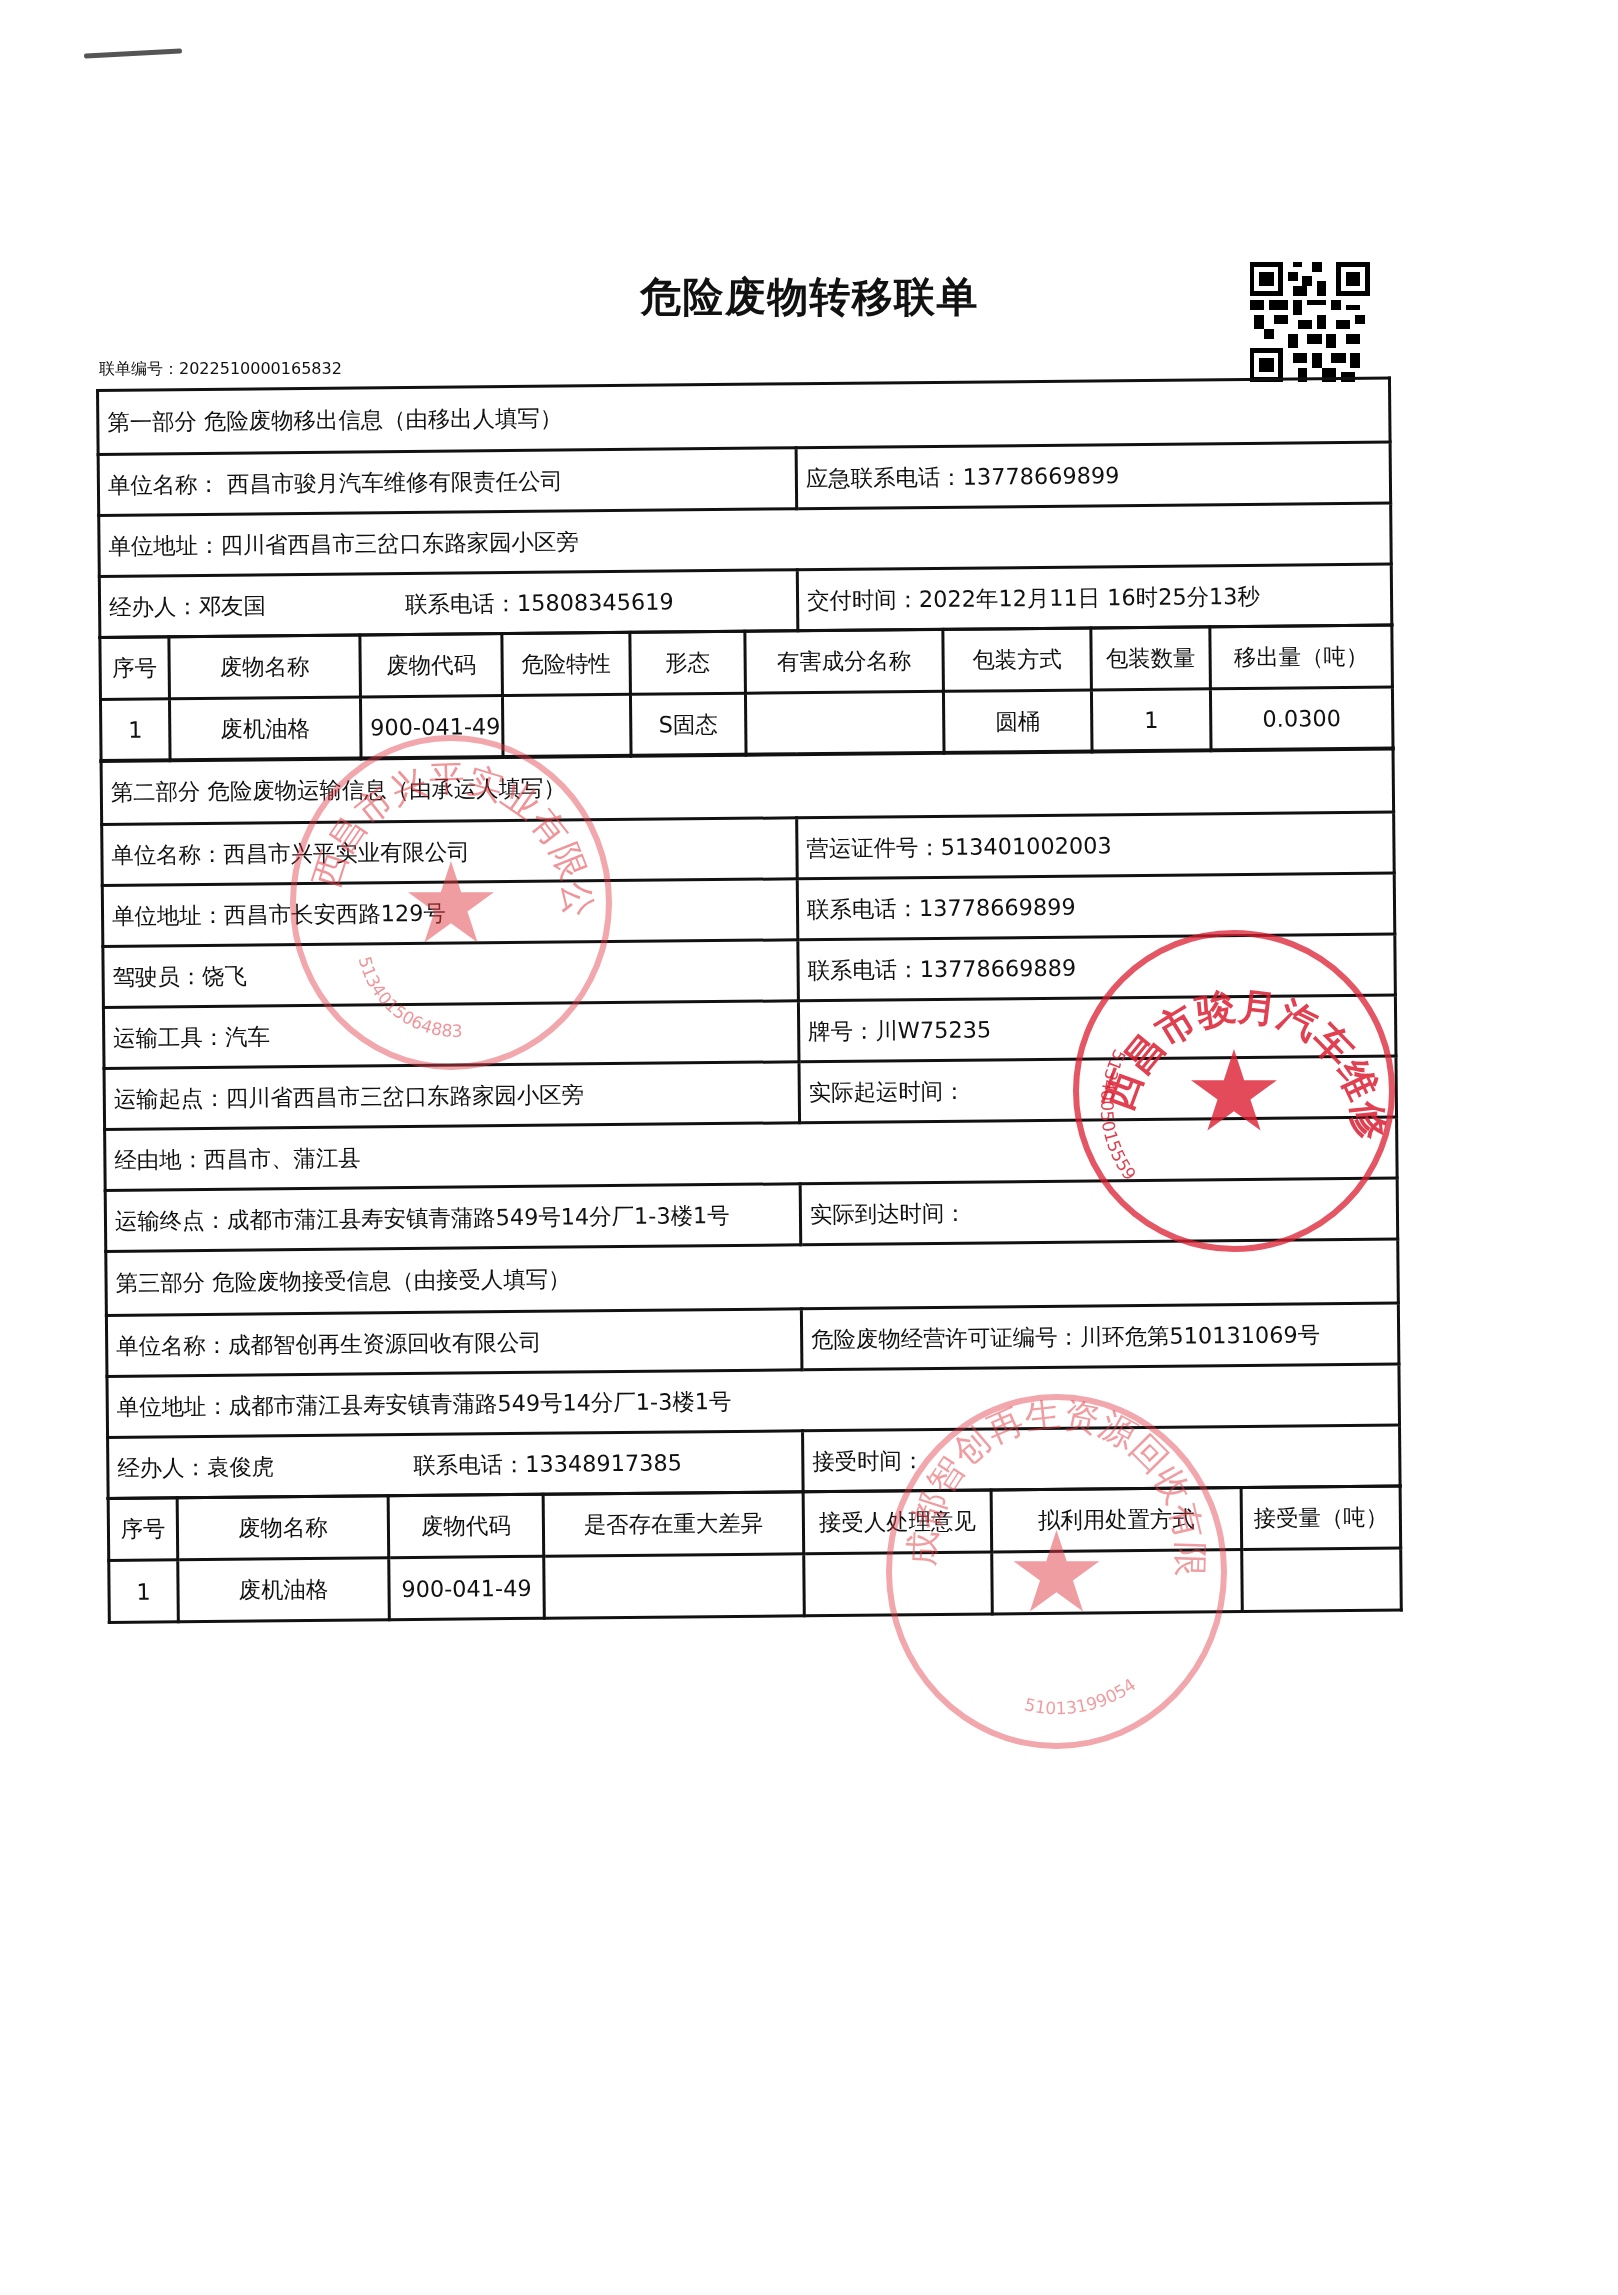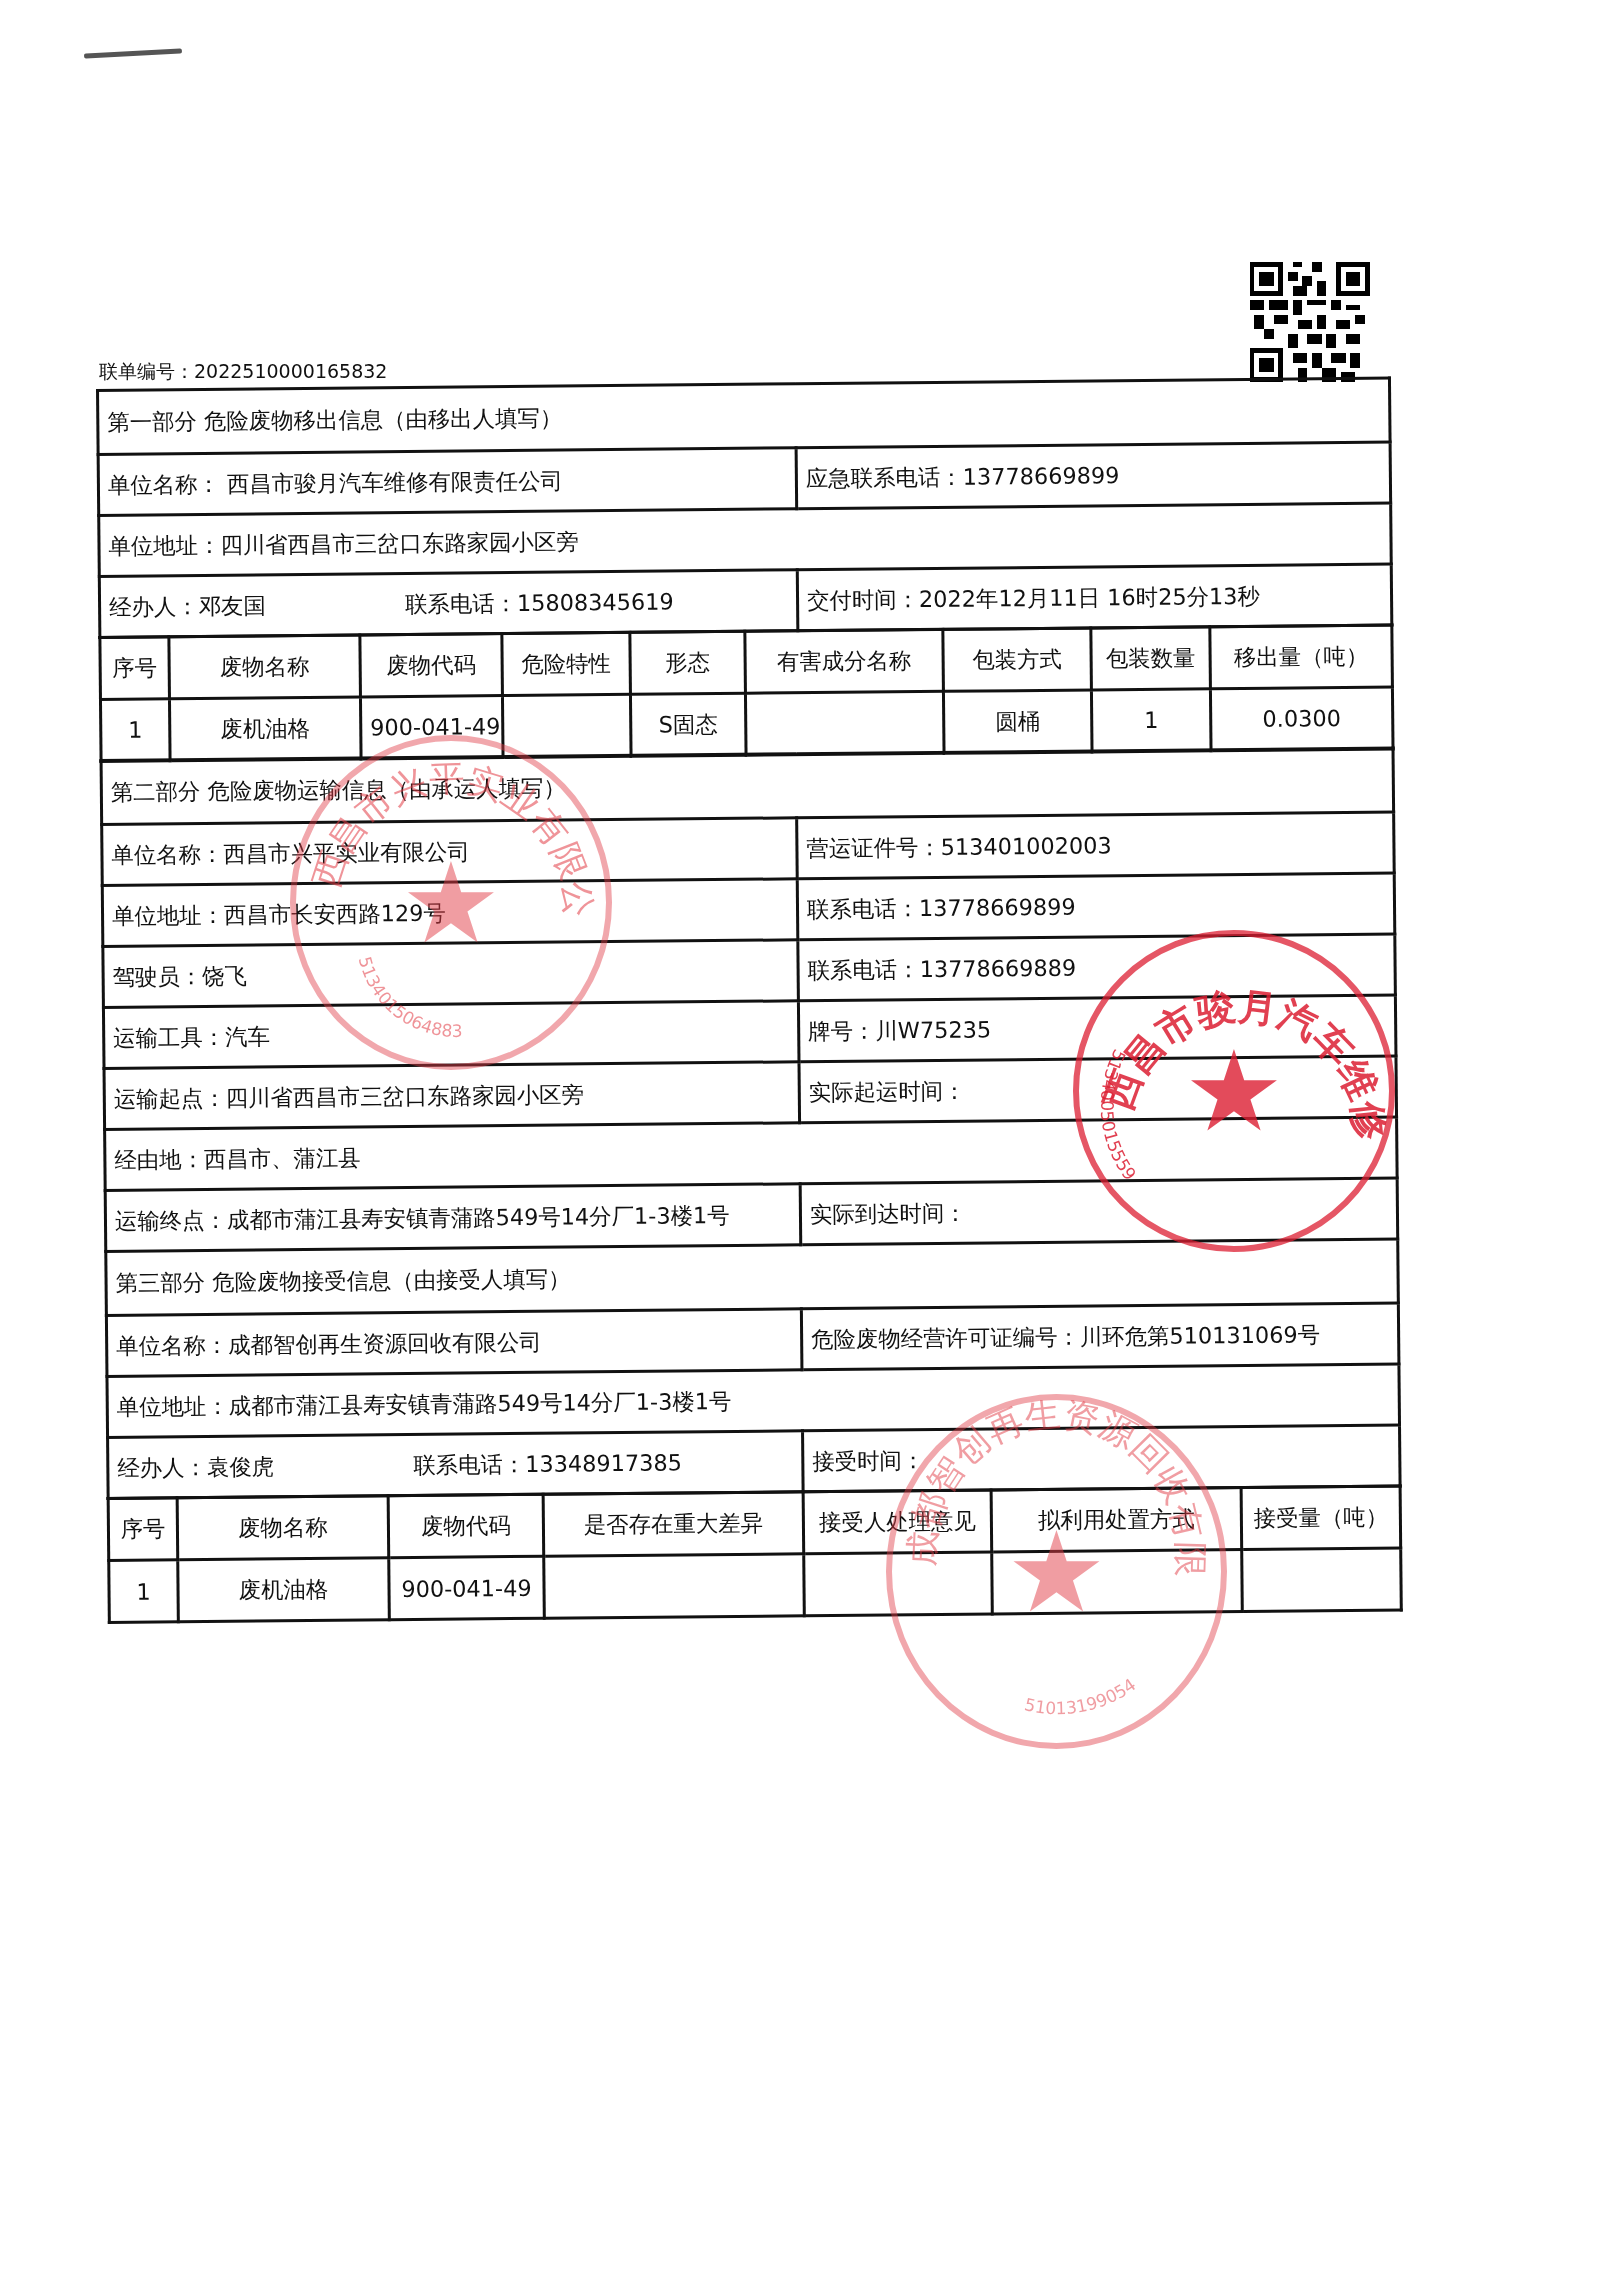--- a/index.html
+++ b/index.html
@@ -3,21 +3,21 @@
 <meta charset="utf-8">
 <style>
   html, body { margin: 0; padding: 0; background: #ffffff; }
   body { width: 1619px; height: 2295px; position: relative; overflow: hidden;
          font-family: "DejaVu Sans", "Liberation Sans", sans-serif; color: #111; }
   .page { position: absolute; left: 0; top: 0; width: 1619px; height: 2295px; }
   .scan-mark { position: absolute; left: 84px; top: 51px; width: 98px; height: 5.3px;
                background: #555; transform: rotate(-3deg); border-radius: 2px; }
   .title { position: absolute; left: 0; width: 1619px; top: 270px; text-align: center;
            font-size: 41px; font-weight: bold; letter-spacing: 1.3px; }
-  .form-no { position: absolute; left: 99px; top: 359px; font-size: 19px; }
+  .form-no { position: absolute; left: 99px; top: 359px; font-size: 16px; }
   .qr { position: absolute; left: 1247px; top: 262px; width: 125px; height: 120px; }
 
   .sheet { position: absolute; left: 96px; top: 389px; width: 1295px;
            transform: rotate(-0.55deg); transform-origin: 0 0; }
   table.f { border-collapse: collapse; width: 100%; table-layout: fixed; }
   table.f td { border: 3.3px solid #111; font-size: 22.4px; padding: 0 8px;
                vertical-align: middle; white-space: nowrap; }
   .sec td { height: 61px; }
   .row td { height: 58px; }
   .hdr td, .dat td { text-align: center; height: 59px; }
@@ -29,20 +29,21 @@
   .stamp .ring-text { position: absolute; left: 0; top: 0; width: 100%; height: 100%; }
   .stamp.faint { border-color: rgba(225,60,70,0.45); color: rgba(225,60,70,0.5); }
 </style>
 </head>
 <body>
 
 <div class="page">
 
   <div class="scan-mark"></div>
 
+  <div class="title">危险废物转移联单</div>
 
   <div class="form-no">
     <span>联单编号：</span><span>2022510000165832</span>
   </div>
 
   <svg class="qr" viewBox="0 0 25 25" shape-rendering="crispEdges">
     <rect x="0" y="0" width="25" height="25" fill="#fff"></rect>
     <g fill="#000">
       <rect x="0" y="0" width="7" height="7"></rect>
         <rect x="1" y="1" width="5" height="5" fill="#fff"></rect>

